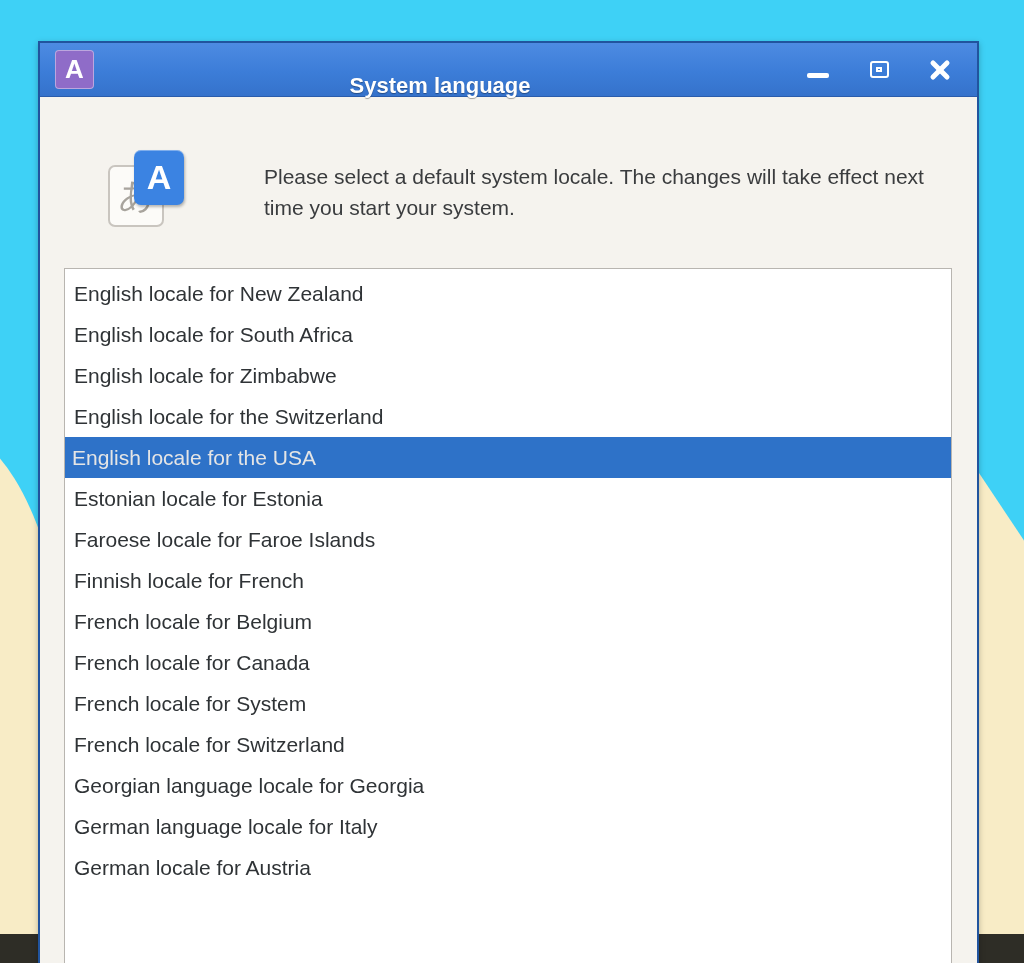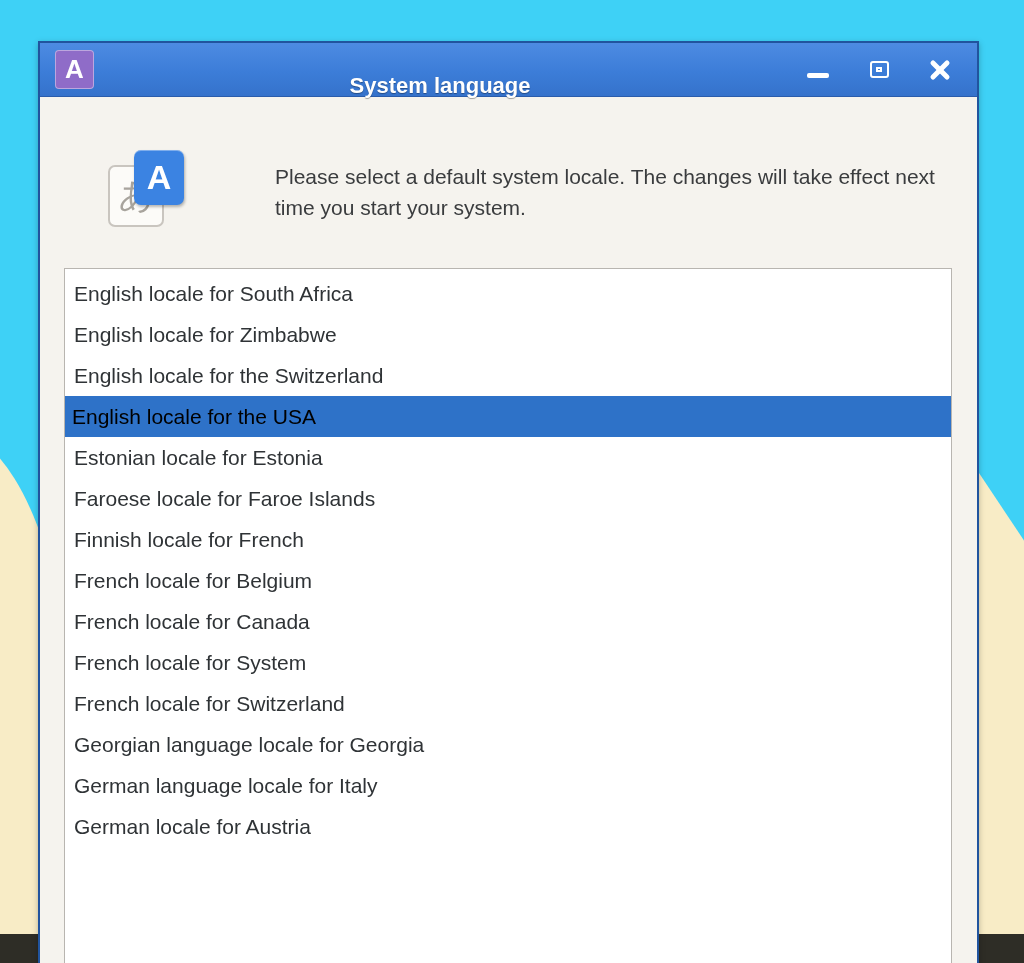--- a/index.html
+++ b/index.html
@@ -81,37 +81,37 @@
     display:flex;align-items:center;justify-content:center;
   }
   .lang-icon .front{
     position:absolute;left:28px;top:0;width:50px;height:55px;
     background:var(--language_icon_blue,#3b83e2);
     border-radius:7px;color:#fff;font-size:34px;font-weight:bold;
     display:flex;align-items:center;justify-content:center;
     box-shadow:1px 2px 3px rgba(0,0,0,.28), inset 0 1px 0 rgba(255,255,255,.35);
   }
   .dialog-message{
-    position:absolute;left:235px;top:118px;max-width:675px;
+    position:absolute;left:224px;top:118px;max-width:675px;
     font-size:21px;line-height:31px;color:#3a3c3e;
   }
   
   .locale-list{
     position:absolute;left:24px;top:225px;width:886px;height:745px;
     background:#fff;border:1px solid #b8b5b0;box-sizing:content-box;
     padding-top:4px;overflow:hidden;
   }
   .row{
     height:41px;display:flex;align-items:center;
     padding-left:9px;font-size:21px;color:#2f3336;cursor:default;
     white-space:nowrap;
   }
   .row.selected{
     background:var(--selection_blue,#2e72c8);
-    color:#000000;
+    color:#e5e5e5;
     padding-left:7px;
   }
 </style>
 </head>
 <body>
 
 <div class="wp-shape wp-left-dark"></div>
 <div class="wp-shape wp-left-light"></div>
 <div class="wp-shape wp-right-wedge"></div>
 <div class="wp-shape wp-taskbar"></div>
@@ -145,20 +145,21 @@
       <span>あ</span>
     </div>
     <div class="front">
       <span>A</span>
     </div>
   </div>
 
   <div class="dialog-message">Please select a default system locale. The changes will take effect next time you start your system.</div>
 
   <div class="locale-list">
+      <div class="row">English locale for New Zealand</div>
       <div class="row">English locale for South Africa</div>
       <div class="row">English locale for Zimbabwe</div>
       <div class="row">English locale for the Switzerland</div>
       <div class="row selected">English locale for the USA</div>
       <div class="row">Estonian locale for Estonia</div>
       <div class="row">Faroese locale for Faroe Islands</div>
       <div class="row">Finnish locale for French</div>
       <div class="row">French locale for Belgium</div>
       <div class="row">French locale for Canada</div>
       <div class="row">French locale for System</div>

